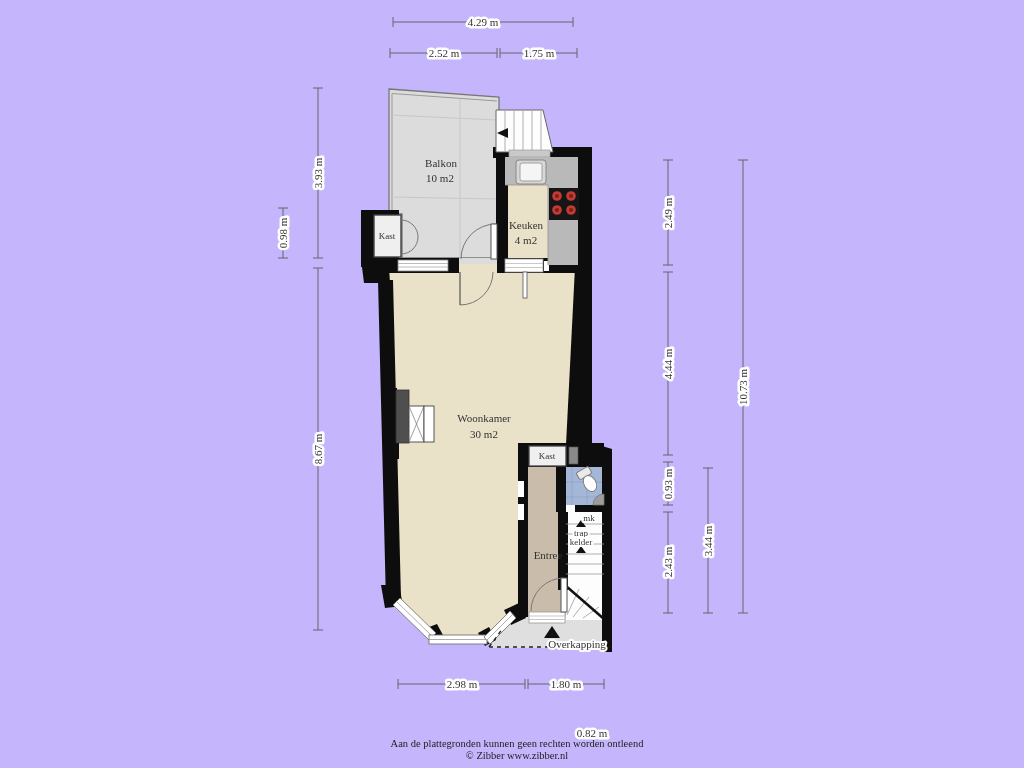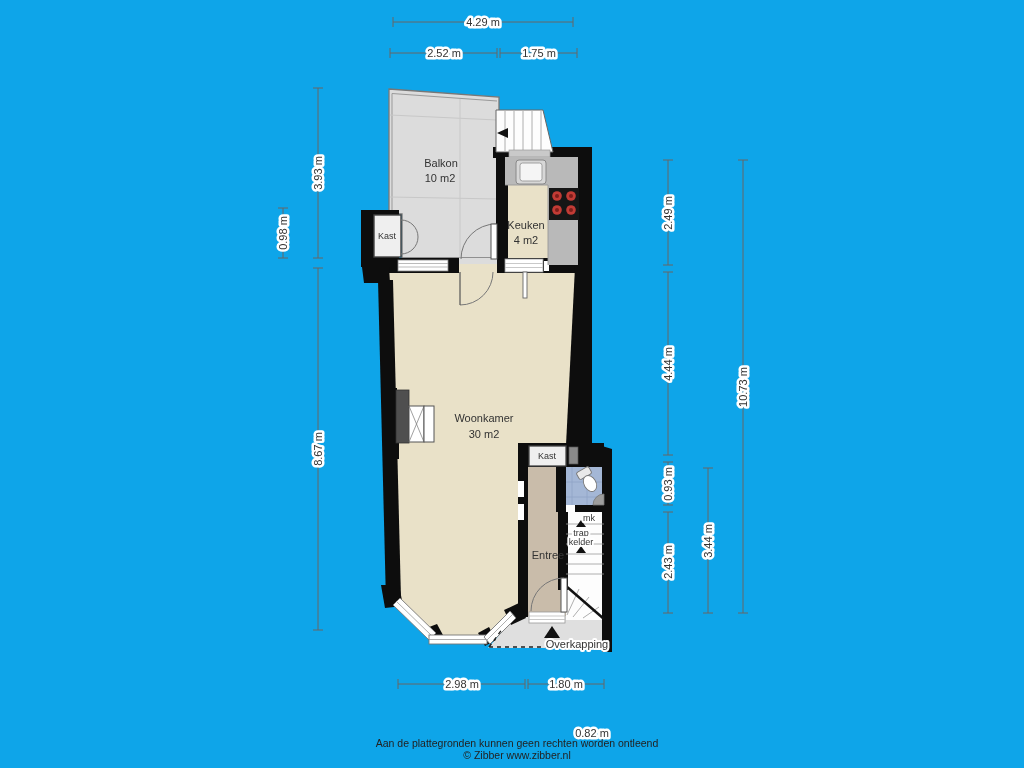--- a/index.html
+++ b/index.html
@@ -1,17 +1,17 @@
 <!DOCTYPE html>
 <html><head>
 <meta charset="utf-8">
 <style>
   html,body{margin:0;padding:0;background:#fff;}
-  #stage{position:relative;width:1024px;height:768px;background:#0ea5e9;overflow:hidden;
-         font-family:Liberation Sans, sans-serif;}
+  #stage{position:relative;width:1024px;height:768px;background:#c4b5fd;overflow:hidden;
+         font-family:Liberation Serif, serif;}
   svg{position:absolute;left:0;top:0;}
   text{text-anchor:middle;fill:#333;}
   .dim-label{font-size:11px;stroke:#fff;stroke-width:5px;paint-order:stroke;stroke-linejoin:round;}
   .room-label{font-size:11px;}
   .small-label{font-size:9px;}
   .halo{stroke:#fff;stroke-width:4px;paint-order:stroke;stroke-linejoin:round;}
   .footer-label{font-size:10.5px;fill:#222;}
 </style>
 </head>
 <body>

